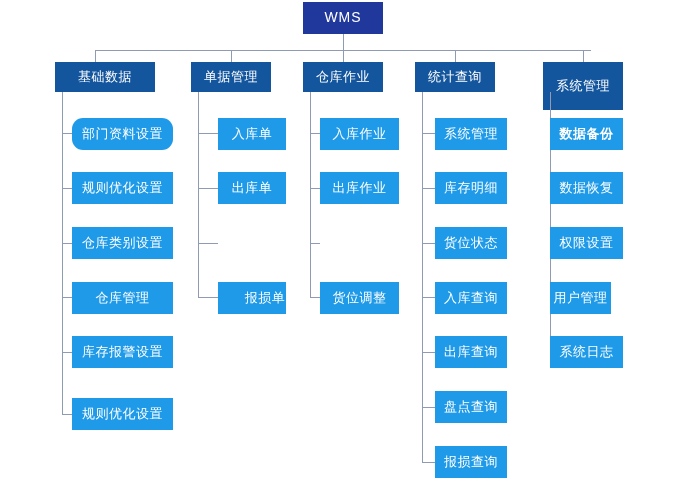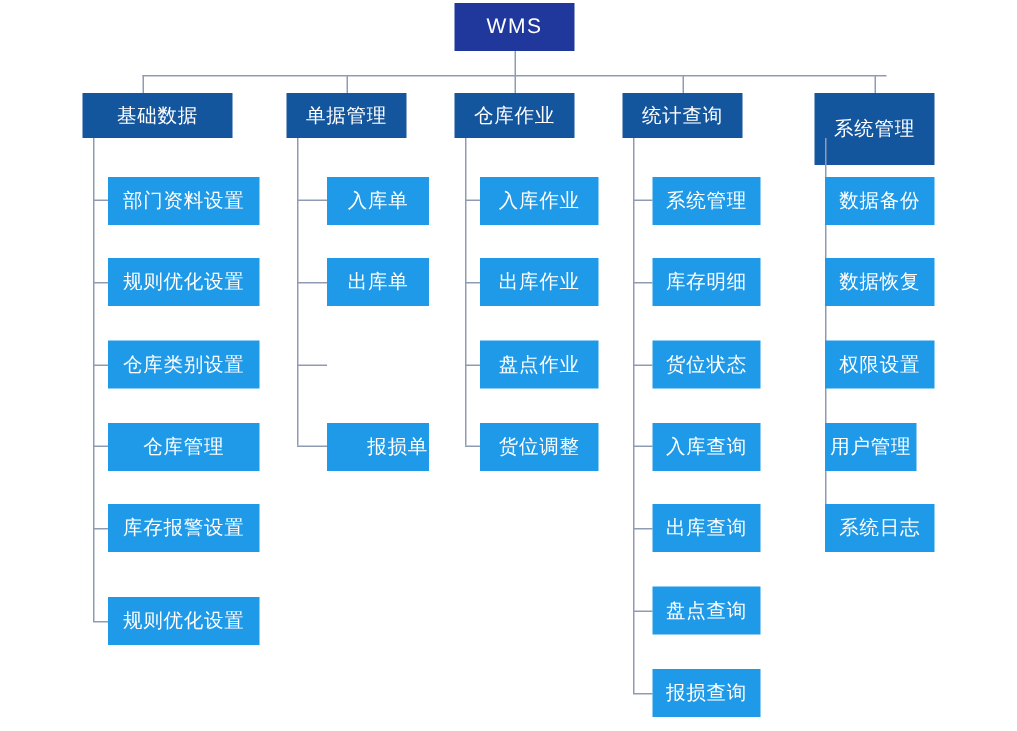--- a/index.html
+++ b/index.html
@@ -70,21 +70,21 @@
 
   <div class="node cat" style="left:55px; top:62px; width:100px; height:30px;">基础数据</div>
   <div class="line v" style="left:62px; top:92px; height:322px;"></div>
   <div class="line h" style="left:62px; top:133px; width:10px;"></div>
   <div class="line h" style="left:62px; top:188px; width:10px;"></div>
   <div class="line h" style="left:62px; top:243px; width:10px;"></div>
   <div class="line h" style="left:62px; top:297px; width:10px;"></div>
   <div class="line h" style="left:62px; top:352px; width:10px;"></div>
   <div class="line h" style="left:62px; top:414px; width:10px;"></div>
 
-  <div class="node leaf" style="left:72px; top:118px; width:101px; height:32px;">部门资料设置</div>
+  <div class="node leaf" style="left:72px; top:118px; width:101px; height:32px;border-radius:11px;">部门资料设置</div>
   <div class="node leaf" style="left:72px; top:172px; width:101px; height:32px;">规则优化设置</div>
   <div class="node leaf" style="left:72px; top:227px; width:101px; height:32px;">仓库类别设置</div>
   <div class="node leaf" style="left:72px; top:282px; width:101px; height:32px;">仓库管理</div>
   <div class="node leaf" style="left:72px; top:336px; width:101px; height:32px;">库存报警设置</div>
   <div class="node leaf" style="left:72px; top:398px; width:101px; height:32px;">规则优化设置</div>
 
   <div class="node cat" style="left:191px; top:62px; width:80px; height:30px;">单据管理</div>
   <div class="line v" style="left:198px; top:92px; height:205px;"></div>
   <div class="line h" style="left:198px; top:133px; width:20px;"></div>
   <div class="line h" style="left:198px; top:188px; width:20px;"></div>
@@ -97,21 +97,20 @@
 
   <div class="node cat" style="left:303px; top:62px; width:80px; height:30px;">仓库作业</div>
   <div class="line v" style="left:310px; top:92px; height:205px;"></div>
   <div class="line h" style="left:310px; top:133px; width:10px;"></div>
   <div class="line h" style="left:310px; top:188px; width:10px;"></div>
   <div class="line h" style="left:310px; top:243px; width:10px;"></div>
   <div class="line h" style="left:310px; top:297px; width:10px;"></div>
 
   <div class="node leaf" style="left:320px; top:118px; width:79px; height:32px;">入库作业</div>
   <div class="node leaf" style="left:320px; top:172px; width:79px; height:32px;">出库作业</div>
-  <div class="node leaf" style="left:320px; top:227px; width:79px; height:32px;">盘点作业</div>
   <div class="node leaf" style="left:320px; top:282px; width:79px; height:32px;">货位调整</div>
 
   <div class="node cat" style="left:415px; top:62px; width:80px; height:30px;">统计查询</div>
   <div class="line v" style="left:422px; top:92px; height:370px;"></div>
   <div class="line h" style="left:422px; top:133px; width:13px;"></div>
   <div class="line h" style="left:422px; top:188px; width:13px;"></div>
   <div class="line h" style="left:422px; top:243px; width:13px;"></div>
   <div class="line h" style="left:422px; top:297px; width:13px;"></div>
   <div class="line h" style="left:422px; top:352px; width:13px;"></div>
   <div class="line h" style="left:422px; top:407px; width:13px;"></div>
@@ -126,19 +125,19 @@
   <div class="node leaf" style="left:435px; top:446px; width:72px; height:32px;">报损查询</div>
 
   <div class="node cat" style="left:543px; top:62px; width:80px; height:48px;">系统管理</div>
   <div class="line v" style="left:550px; top:92px; height:260px;"></div>
   <div class="line h" style="left:550px; top:133px; width:0px;"></div>
   <div class="line h" style="left:550px; top:188px; width:0px;"></div>
   <div class="line h" style="left:550px; top:243px; width:0px;"></div>
   <div class="line h" style="left:550px; top:297px; width:0px;"></div>
   <div class="line h" style="left:550px; top:352px; width:0px;"></div>
 
-  <div class="node leaf" style="left:550px; top:118px; width:73px; height:32px;">数据备份</div>
+  <div class="node leaf" style="left:550px; top:118px; width:73px; height:32px;font-weight:bold;">数据备份</div>
   <div class="node leaf" style="left:550px; top:172px; width:73px; height:32px;">数据恢复</div>
   <div class="node leaf" style="left:550px; top:227px; width:73px; height:32px;">权限设置</div>
   <div class="node leaf" style="left:550px; top:282px; width:61px; height:32px;">用户管理</div>
   <div class="node leaf" style="left:550px; top:336px; width:73px; height:32px;">系统日志</div>
 
 </div>
 
 </body></html>

